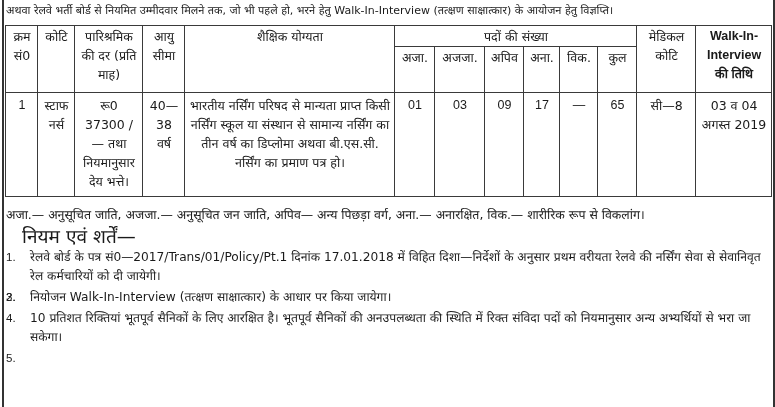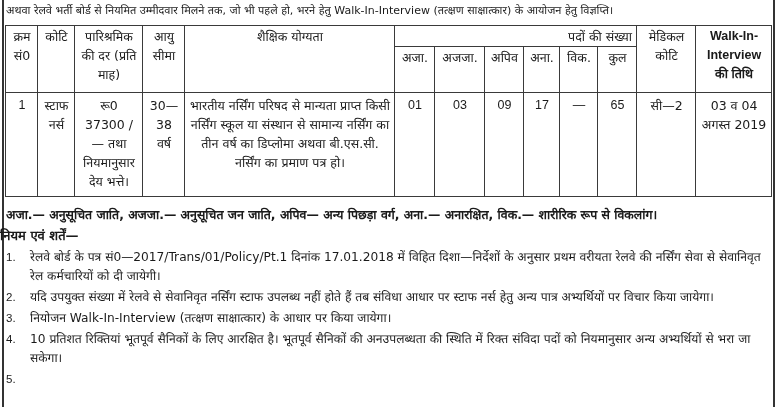--- a/index.html
+++ b/index.html
@@ -25,32 +25,32 @@
     width: 766px;
   }
   table.vacancy td, table.vacancy th {
     border: 1.4px solid #3a3a3a;
     vertical-align: top; text-align: center;
     font-weight: normal;
     font-size: 12.5px; line-height: 19px;
     padding: 1px 4px 0 5px;
   }
   table.vacancy th.bold { font-weight: bold; font-family: "Liberation Sans", sans-serif; font-size: 12.5px; margin-left: 44px; }
-  table.vacancy th.center { text-align: right; }
+  table.vacancy th.center { text-align: center; }
   table.vacancy tr.h1 th { height: 19px; }
   table.vacancy tr.h2 th { height: 44px; }
   table.vacancy tr.data td { height: 100px; padding-top: 3px; }
   .num { font-family: "Liberation Sans", sans-serif; font-size: 12px; }
   .legend {
     position: absolute; left: 6px; top: 206px; width: 768px;
-    font-size: 12.4px; line-height: 18px; white-space: nowrap; font-weight: bold;
+    font-size: 12.4px; line-height: 18px; white-space: nowrap;
   }
   .rules-title {
-    position: absolute; left: 0; top: 227px;
-    font-size: 13px; font-weight: bold; line-height: 18px;
+    position: absolute; left: 22px; top: 227px;
+    font-size: 19px; font-weight: normal; line-height: 18px;
   }
   .rules {
     position: absolute; left: 6px; top: 248px; width: 765px;
     margin: 0; padding: 0; list-style: none;
   }
   .rules li {
     position: relative; padding-left: 24px;
     font-size: 12.2px; line-height: 19px; margin-bottom: 2px;
   }
   .rules li .rule-no {
@@ -98,46 +98,45 @@
     <th>अजजा.</th>
     <th>अपिव</th>
     <th>अना.</th>
     <th>विक.</th>
     <th>कुल</th>
   </tr>
   <tr class="data">
     <td class="num">1</td>
     <td>स्टाफ नर्स</td>
     <td>रू0 37300 / — तथा नियमानुसार देय भत्ते।</td>
-    <td>30—38 वर्ष</td>
+    <td>40—38 वर्ष</td>
     <td>भारतीय नर्सिंग परिषद से मान्यता प्राप्त किसी नर्सिंग स्कूल या संस्थान से सामान्य नर्सिंग का तीन वर्ष का डिप्लोमा अथवा बी.एस.सी. नर्सिंग का प्रमाण पत्र हो।</td>
     <td class="num">01</td>
     <td class="num">03</td>
     <td class="num">09</td>
     <td class="num">17</td>
     <td class="num">—</td>
     <td class="num">65</td>
-    <td>सी—2</td>
+    <td>सी—8</td>
     <td>03 व 04 अगस्त 2019</td>
   </tr>
 </tbody>
   </table>
 
 <div class="legend">अजा.— अनुसूचित जाति, अजजा.— अनुसूचित जन जाति, अपिव— अन्य पिछड़ा वर्ग, अना.— अनारक्षित, विक.— शारीरिक रूप से विकलांग।</div>
 
 <div class="rules-title">नियम एवं शर्तें—</div>
 
 <ol class="rules">
   <li>
     <span class="rule-no">1.</span>
     <span>रेलवे बोर्ड के पत्र सं0—2017/Trans/01/Policy/Pt.1 दिनांक 17.01.2018 में विहित दिशा—निर्देशों के अनुसार प्रथम वरीयता रेलवे की नर्सिंग सेवा से सेवानिवृत रेल कर्मचारियों को दी जायेगी।</span>
   </li>
   <li>
     <span class="rule-no">2.</span>
-    <span>यदि उपयुक्त संख्या में रेलवे से सेवानिवृत नर्सिंग स्टाफ उपलब्ध नहीं होते हैं तब संविधा आधार पर स्टाफ नर्स हेतु अन्य पात्र अभ्यर्थियों पर विचार किया जायेगा।</span>
   </li>
   <li>
     <span class="rule-no">3.</span>
     <span>नियोजन Walk-In-Interview (तत्क्षण साक्षात्कार) के आधार पर किया जायेगा।</span>
   </li>
   <li>
     <span class="rule-no">4.</span>
     <span>10 प्रतिशत रिक्तियां भूतपूर्व सैनिकों के लिए आरक्षित है। भूतपूर्व सैनिकों की अनउपलब्धता की स्थिति में रिक्त संविदा पदों को नियमानुसार अन्य अभ्यर्थियों से भरा जा सकेगा।</span>
   </li>
   <li>

